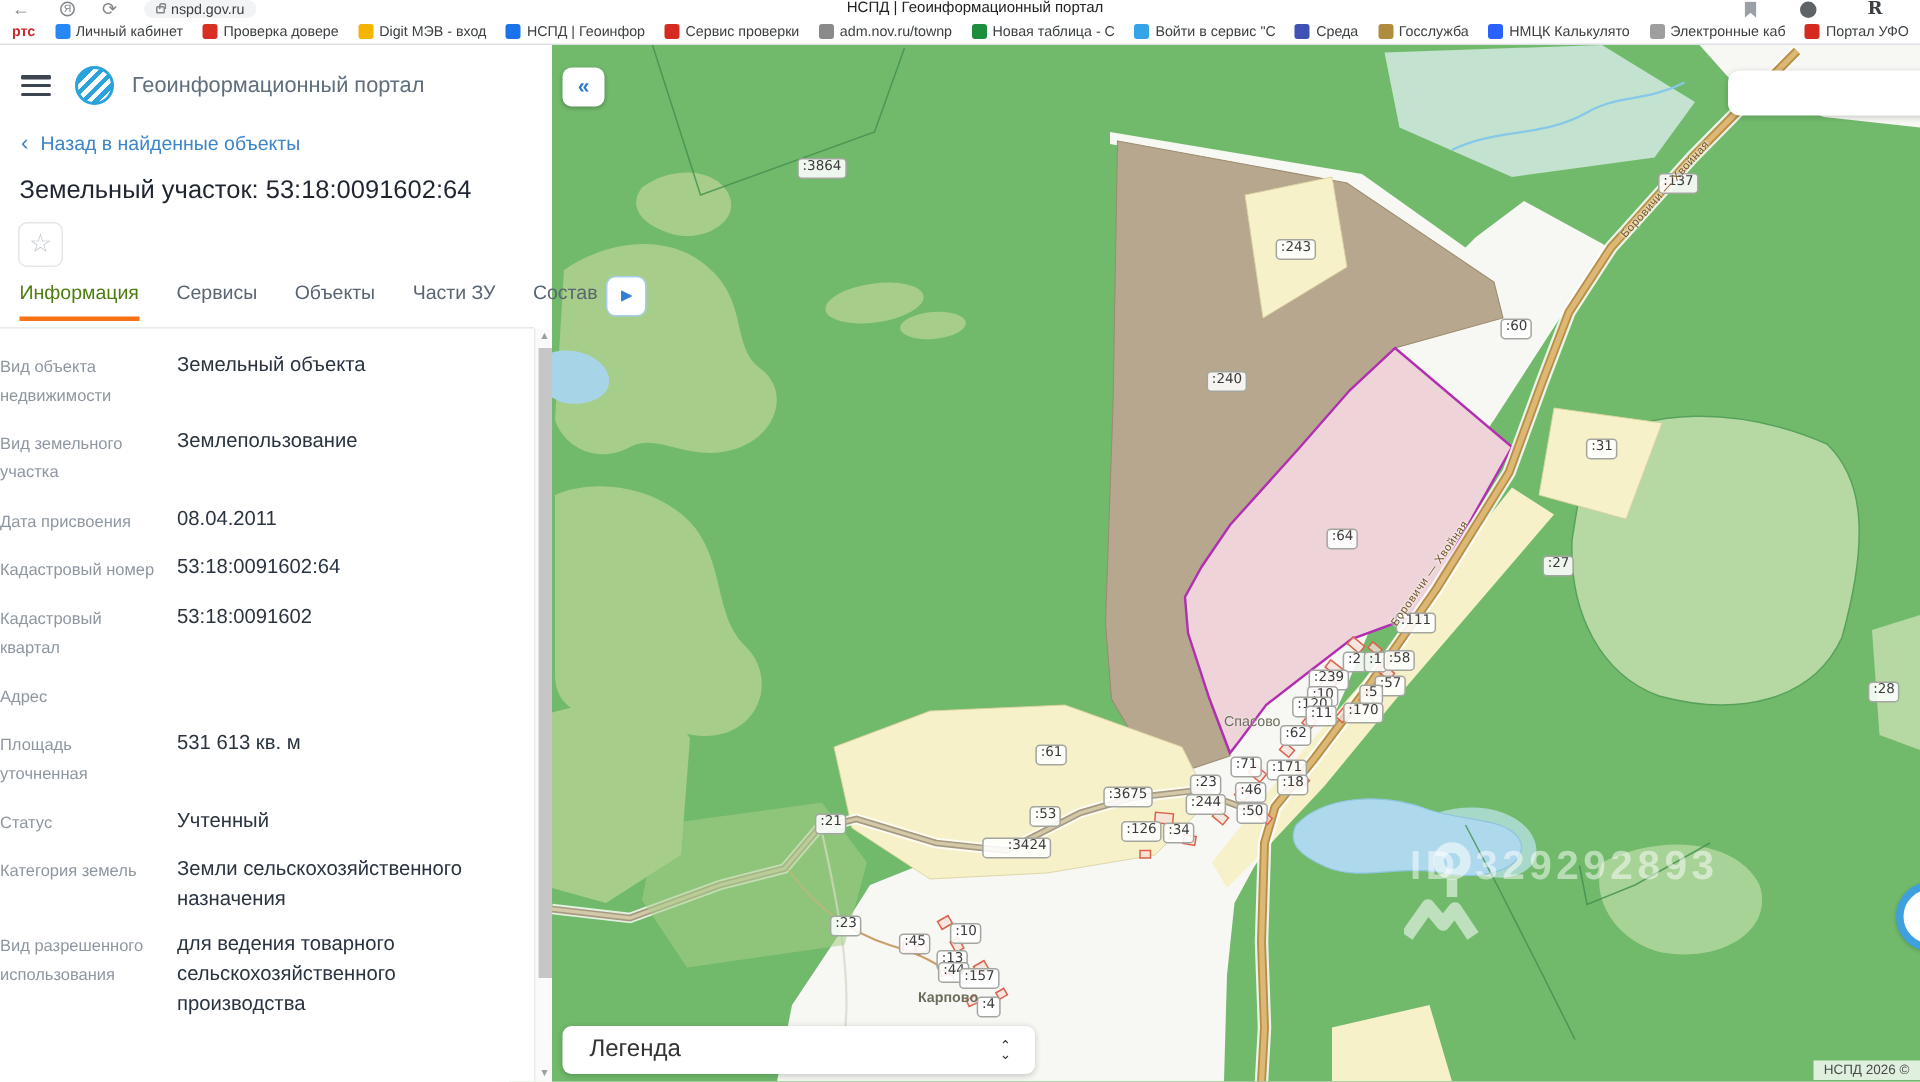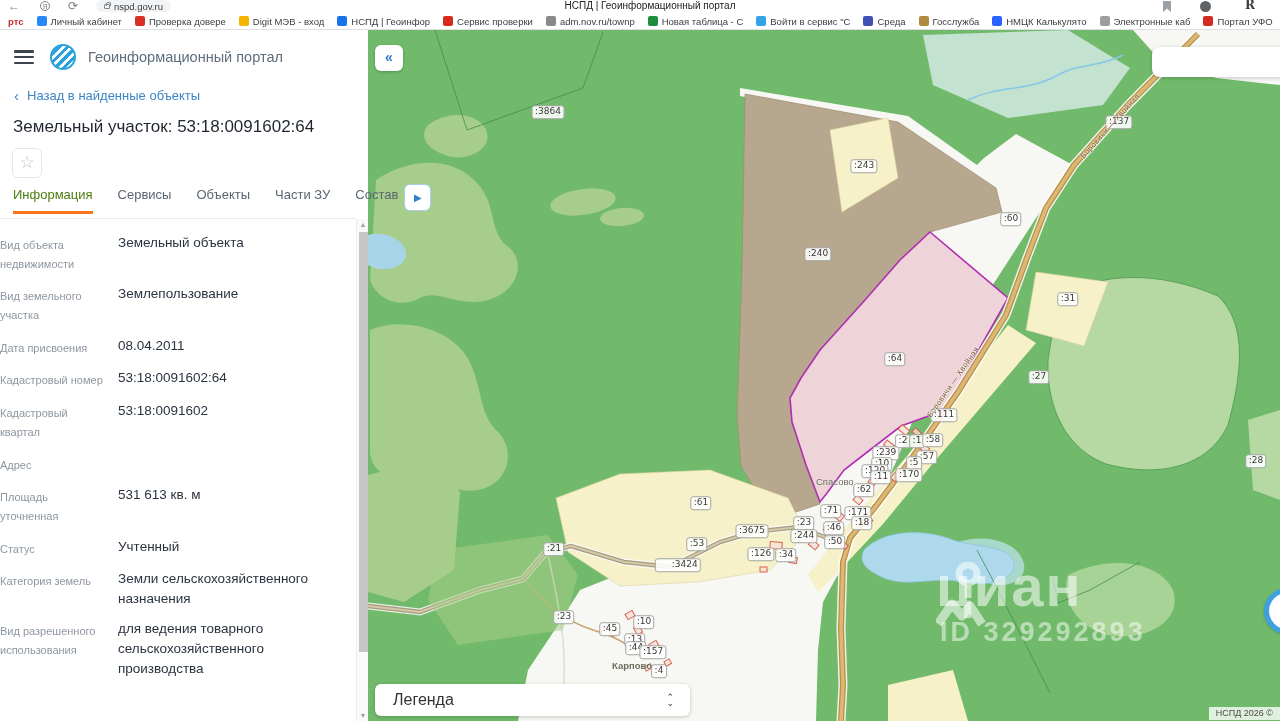--- a/index.html
+++ b/index.html
@@ -360,21 +360,20 @@
       <div class="village" style="left: 244px; top: 630px; font-weight: bold;">Карпово</div>
     </div>
 
   <div class="wmark">
     <div class="wm-top">
       <svg width="52" height="72" viewBox="0 0 52 72">
         <circle cx="32" cy="16" r="9" fill="none" stroke="rgba(255,255,255,0.55)" stroke-width="7"></circle>
         <path d="M32 28 L32 40" stroke="rgba(255,255,255,0.55)" stroke-width="7"></path>
         <path d="M2,66 L16,46 L26,58 L34,48 L46,66" fill="none" stroke="rgba(255,255,255,0.55)" stroke-width="9" stroke-linejoin="round"></path>
       </svg>
-      <span class="wm-brand">циан</span>
     </div>
     <div class="wm-id">ID 329292893</div>
   </div>
 
   <div class="collapse-btn">«</div>
   <div class="map-search"></div>
   <div class="legend-bar">
     <span class="legend-text">Легенда</span>
     <span class="legend-sort">
         <span>⌃</span>

